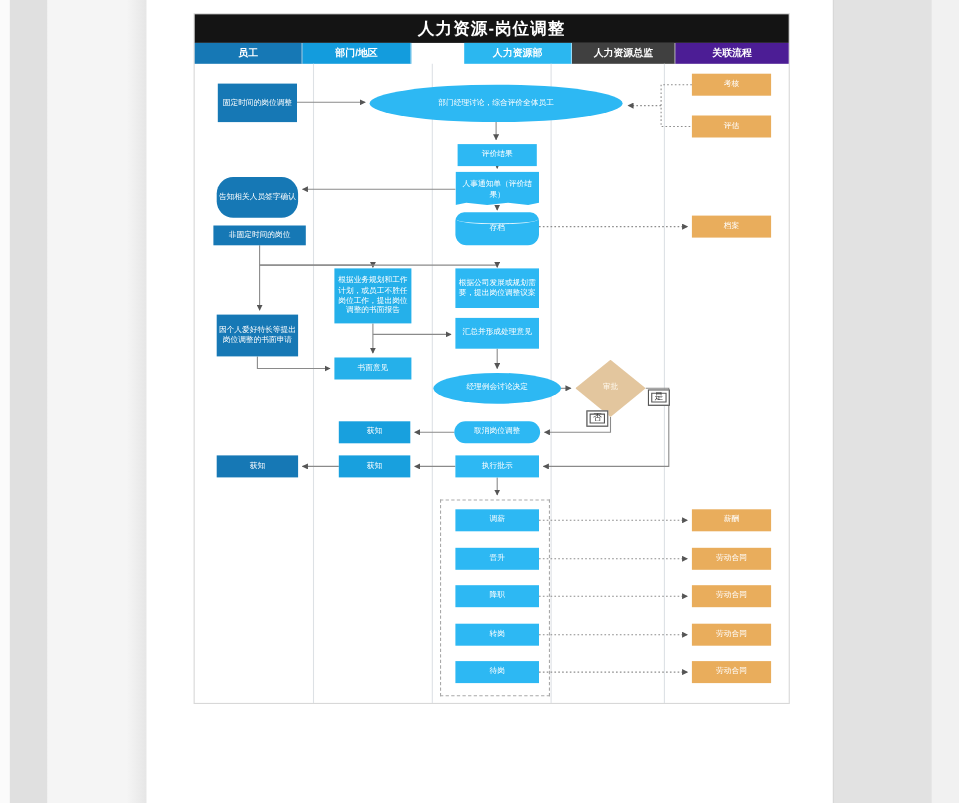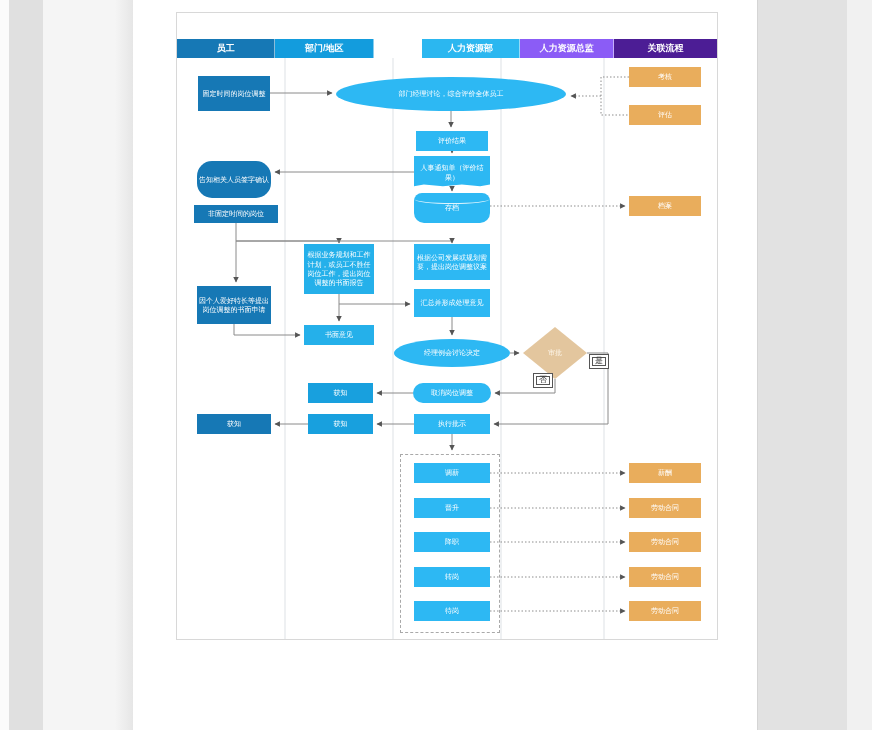--- a/index.html
+++ b/index.html
@@ -52,26 +52,27 @@
 
 <div class="abs strip-left-white"></div>
 <div class="abs strip-left-gray"></div>
 <div class="abs strip-left-light"></div>
 <div class="abs strip-right-gray"></div>
 <div class="abs strip-right-light"></div>
 
 <div class="abs page">
   <div class="abs diagram">
 
+    <div class="abs titlebar">人力资源-岗位调整</div>
 
     <div class="abs lanehead">
       <div class="cell" style="width:108px;background:#1678b5;">员工</div>
       <div class="cell" style="width:108px;background:#139cdd;">部门/地区</div>
       <div class="cell" style="width:108px;background:#2bb7f0;margin-left:48px;">人力资源部</div>
-      <div class="cell" style="width:103px;background:#8b5cf6;">人力资源总监</div>
+      <div class="cell" style="width:103px;background:#404040;">人力资源总监</div>
       <div class="cell" style="width:113px;background:#4c1d95;border-right:none;">关联流程</div>
     </div>
 
     <svg class="abs wires" width="540" height="626" viewBox="0 0 540 626">
       <defs>
         <marker id="ar" viewBox="0 0 10 10" refX="9" refY="5" markerWidth="5.5" markerHeight="5.5" orient="auto-start-reverse">
           <path d="M0 0 L10 5 L0 10 z" fill="#555"></path>
         </marker>
       </defs>
 

